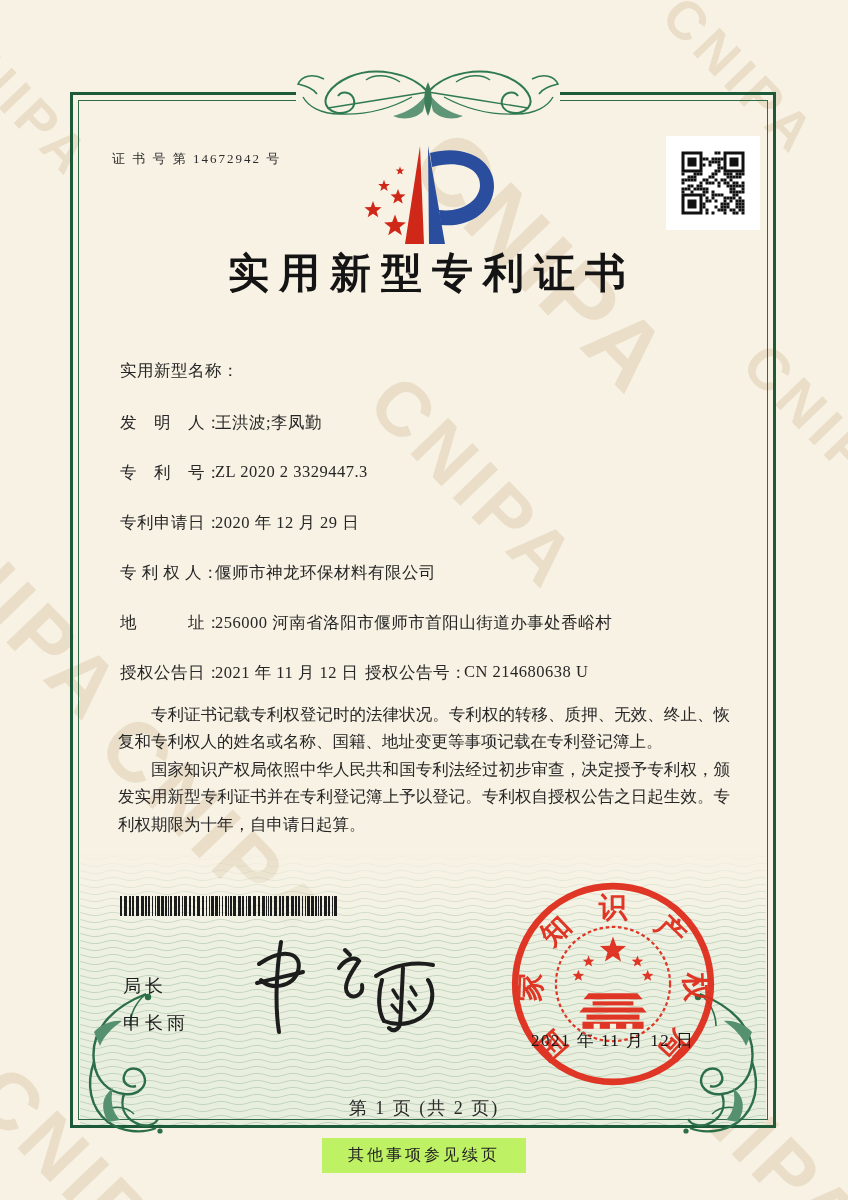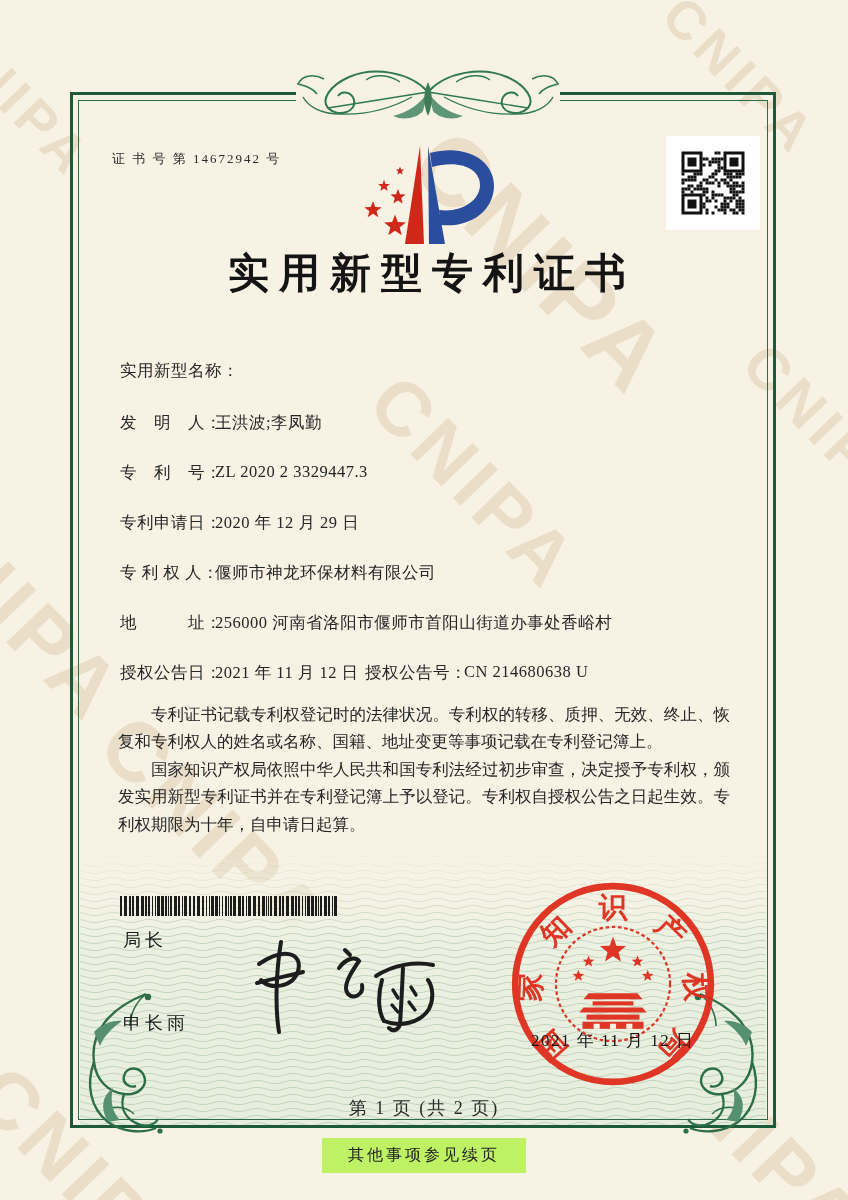--- a/index.html
+++ b/index.html
@@ -436,21 +436,21 @@
       <rect x="195" y="0" width="2" height="20"></rect>
       <rect x="198" y="0" width="1" height="20"></rect>
       <rect x="200" y="0" width="2" height="20"></rect>
       <rect x="204" y="0" width="3" height="20"></rect>
       <rect x="208" y="0" width="2" height="20"></rect>
       <rect x="212" y="0" width="1" height="20"></rect>
       <rect x="214" y="0" width="3" height="20"></rect>
     </g>
 </svg>
 
-<div class="issuer" style="top:928px">局长</div>
+<div class="issuer" style="top:974px">局长</div>
 <div class="issuer" style="top:1011px">申长雨</div>
 
 <svg class="abs sig" width="215" height="118" viewBox="0 0 215 118">
   <g fill="none" stroke="#1d1d1d" stroke-width="4" stroke-linecap="round">
     <path d="M38 14 C 33 44, 32 80, 36 104"></path>
     <path d="M16 36 C 42 18, 60 26, 55 43 C 50 60, 26 62, 18 52"></path>
     <path d="M14 55 C 32 50, 50 47, 60 44"></path>
     <path d="M102 22 L 107 27"></path>
     <path d="M96 40 C 102 31, 112 28, 116 33 C 107 46, 99 59, 105 66 C 111 72, 121 66, 119 57"></path>
     <path d="M133 48 C 150 37, 172 33, 190 37"></path>

